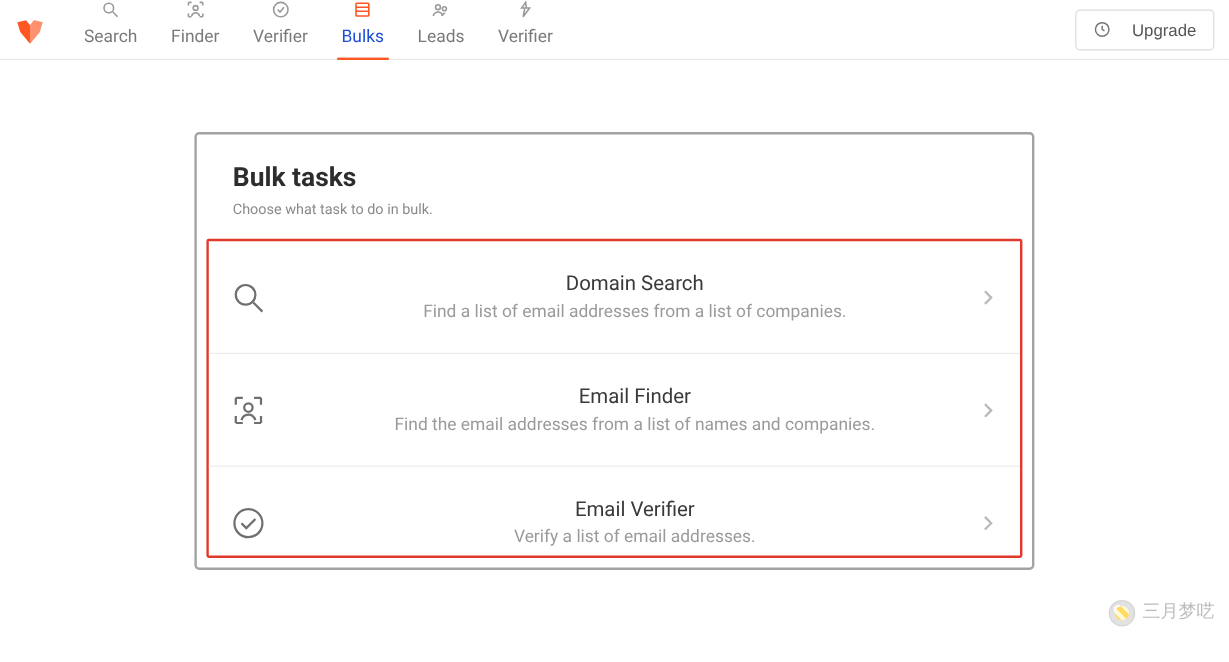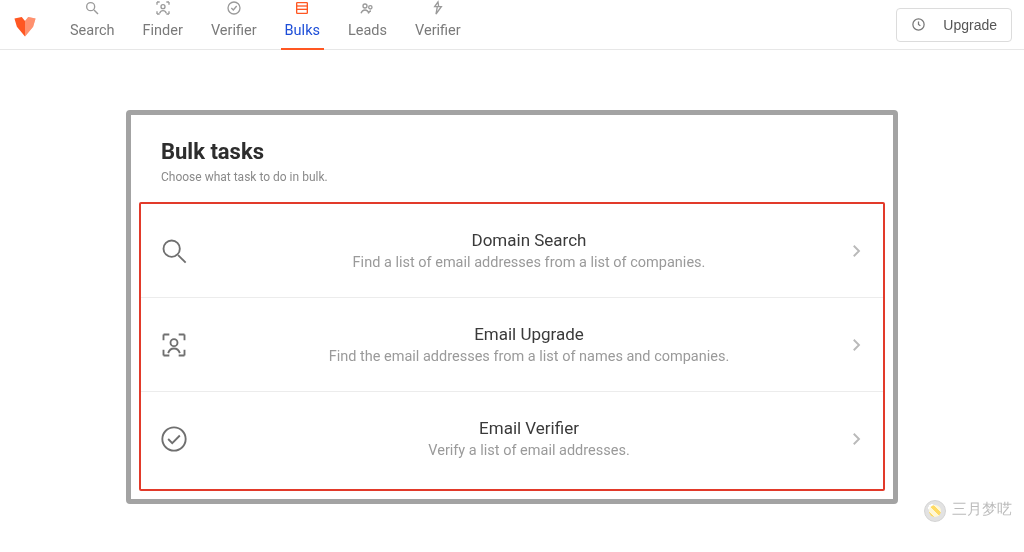--- a/index.html
+++ b/index.html
@@ -63,23 +63,23 @@
     padding: 0 14px;
     color: #555;
     font-size: 14px;
     cursor: pointer;
     background: #fff;
   }
   .upgrade-btn .upg-icon { width: 15px; height: 15px; display:inline-flex; align-items:center; justify-content:center; color:#777;}
 
   
   .card {
-    width: 772px;
+    width: 700px;
     margin: 60px auto 0 auto;
-    border: 5px solid #a3a3a3;
+    border: 2px solid #a3a3a3;
     border-radius: 4px;
     background: #fff;
   }
   .card-header {
     padding: 24px 30px 18px 30px;
   }
   .card-title {
     font-size: 22px;
     font-weight: 700;
     color: #2d2d2d;
@@ -96,21 +96,21 @@
     margin: 0 8px 8px 8px;
   }
   .task-row {
     display: flex;
     align-items: center;
     padding: 26px 18px;
     border-bottom: 1px solid #ececec;
     cursor: pointer;
     text-align: center;
   }
-  .task-row:last-child { border-bottom: none; padding-bottom: 30px;}
+  .task-row:last-child { border-bottom: none; padding-bottom: 7px;}
   .task-icon {
     width: 30px; height: 30px;
     display: flex; align-items: center; justify-content: center;
     color: #6f6f6f;
     margin-right: 22px;
     flex-shrink: 0;
   }
   .task-text { flex: 1; }
   .task-title {
     font-size: 17px;
@@ -268,21 +268,21 @@
 
     <div class="task-row">
       <div class="task-icon">
         <svg viewBox="0 0 24 24" width="28" height="28" fill="none" stroke="currentColor" stroke-width="1.6">
           <path d="M3 3h5M3 3v5M21 3h-5M21 3v5M3 21h5M3 21v-5M21 21h-5M21 21v-5"></path>
           <circle cx="12" cy="10" r="3"></circle>
             <path d="M7 19c1-3 3-4 5-4s4 1 5 4"></path>
         </svg>
       </div>
       <div class="task-text">
-        <div class="task-title">Email Upgrade</div>
+        <div class="task-title">Email Finder</div>
         <div class="task-desc">Find the email addresses from a list of names and companies.</div>
       </div>
       <div class="task-arrow">
         <svg viewBox="0 0 24 24" width="18" height="18" fill="none" stroke="currentColor" stroke-width="2.5">
             <path d="M9 5l7 7-7 7"></path>
           </svg>
       </div>
     </div>
 
     <div class="task-row">

